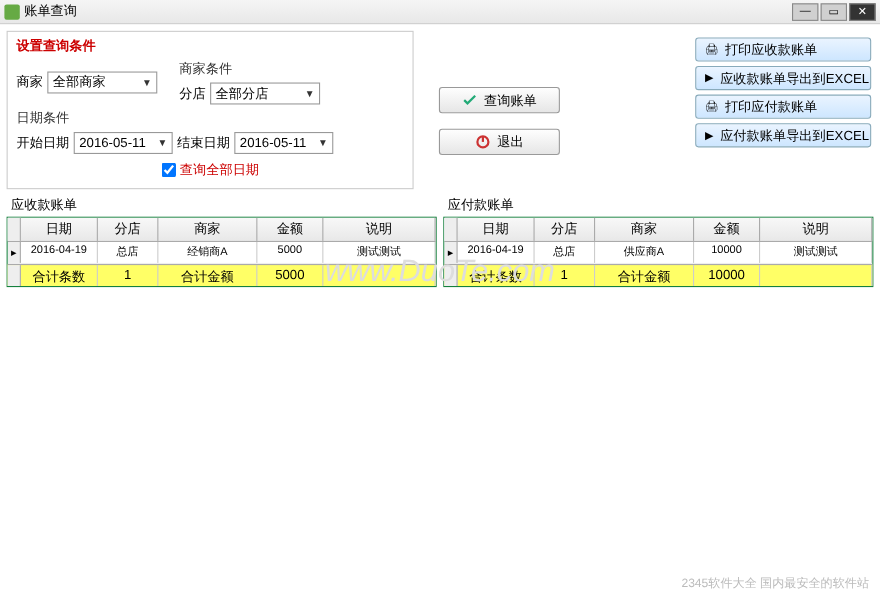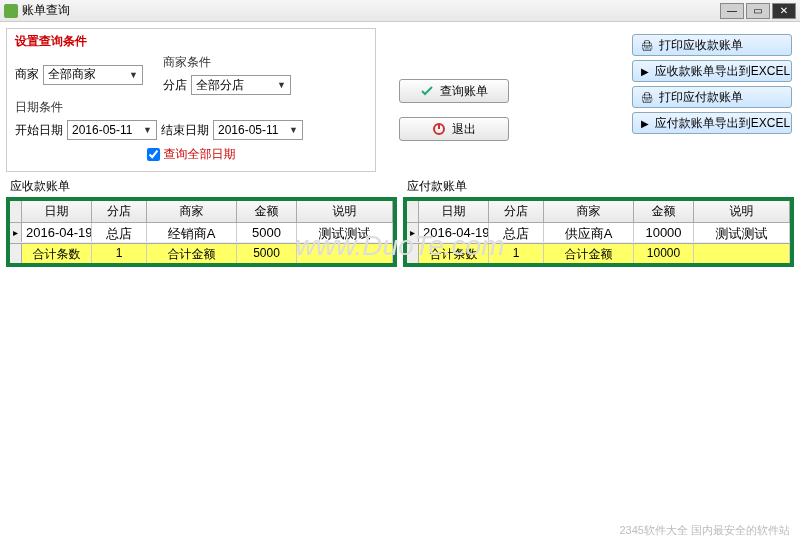--- a/index.html
+++ b/index.html
@@ -25,26 +25,26 @@
 .checkbox-row .red { color: #c00; }
 .midbuttons { display: flex; flex-direction: column; gap: 14px; align-items: center; justify-content: center; width: 140px; padding-top: 20px; font-family: Liberation Serif, serif; }
 .btn { display: flex; align-items: center; justify-content: center; gap: 6px; border: 1px solid #999; background: linear-gradient(#fefefe,#e6e6e6); height: 24px; padding: 0 12px; border-radius: 3px; cursor: pointer; min-width: 110px; }
 .btn .ico { width: 14px; height: 14px; display: inline-flex; align-items: center; justify-content: center; }
 .rightbuttons { display: flex; flex-direction: column; gap: 4px; width: 160px; margin-left: auto; margin-right: 2px; padding-top: 6px; }
 .rbtn { display: flex; align-items: center; gap: 6px; border: 1px solid #8ab; background: linear-gradient(#eaf4ff,#cde6ff); height: 22px; padding: 0 8px; border-radius: 3px; cursor: pointer; white-space: nowrap; font-size: 12px; }
 .rbtn .ico { width: 12px; height: 12px; display: inline-flex; align-items: center; justify-content: center; font-size: 10px; }
 .tables { display: flex; gap: 6px; }
 .table-wrap { flex: 1; display: flex; flex-direction: column; }
 .sec-title { font-size: 12px; padding: 2px 4px; }
-.grid { border: 4px solid #15803d; flex: 1; display: flex; flex-direction: column; height: 370px; }
+.grid { border: 1px solid #15803d; flex: 1; display: flex; flex-direction: column; height: 370px; }
 .grid-head { display: flex; background: linear-gradient(#f8f8f8,#e8e8e8); border-bottom: 1px solid #aaa; }
 .grid-head .cell { border-right: 1px solid #aaa; padding: 2px 4px; text-align: center; font-size: 12px; }
 .grid-body { flex: 1; display: flex; overflow: hidden; position: relative; }
 .grid-row { display: flex; border-bottom: 1px solid #eee; height: 20px; }
-.grid-row .cell { border-right: 1px solid #ccc; padding: 2px 4px; font-size: 13px; text-align: center; overflow: hidden; white-space: nowrap; }
+.grid-row .cell { border-right: 1px solid #ccc; padding: 2px 4px; font-size: 10px; text-align: center; overflow: hidden; white-space: nowrap; }
 .rowmarker { width: 12px; background: #eee; border-right: 1px solid #aaa; display: flex; align-items: center; justify-content: center; font-size: 10px; }
 .grid-foot { display: flex; background: #ffff66; border-top: 1px solid #aaa; height: 20px; }
 .grid-foot .cell { border-right: 1px solid #ccc; padding: 2px 4px; font-size: 12px; text-align: center; }
 .col-lined { position: absolute; top: 0; bottom: 0; width: 1px; background: #ccc; }
 .watermark { position: absolute; top: 230px; left: 0; right: 0; text-align: center; font-size: 28px; color: #ddd; font-style: italic; pointer-events: none; }
 .bottomwm { position: absolute; bottom: 10px; right: 10px; font-size: 11px; color: #bbb; pointer-events: none; text-align: right; }
 svg { display: block; }
 </style>
 </head>
 <body>

